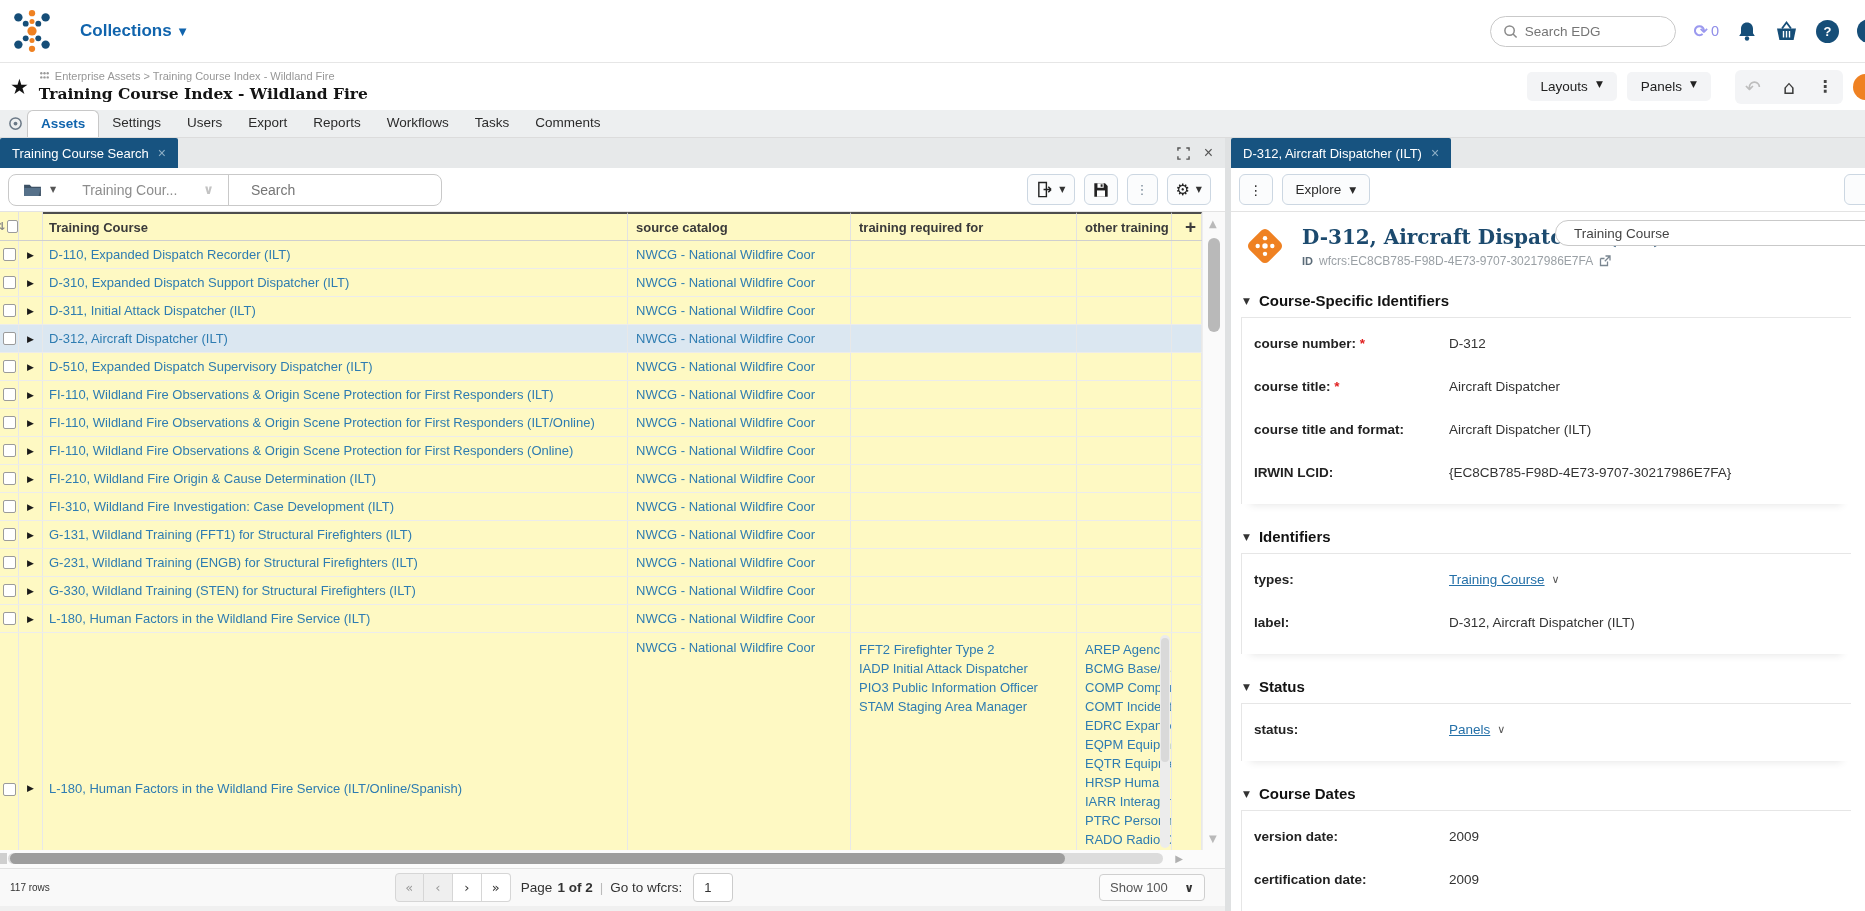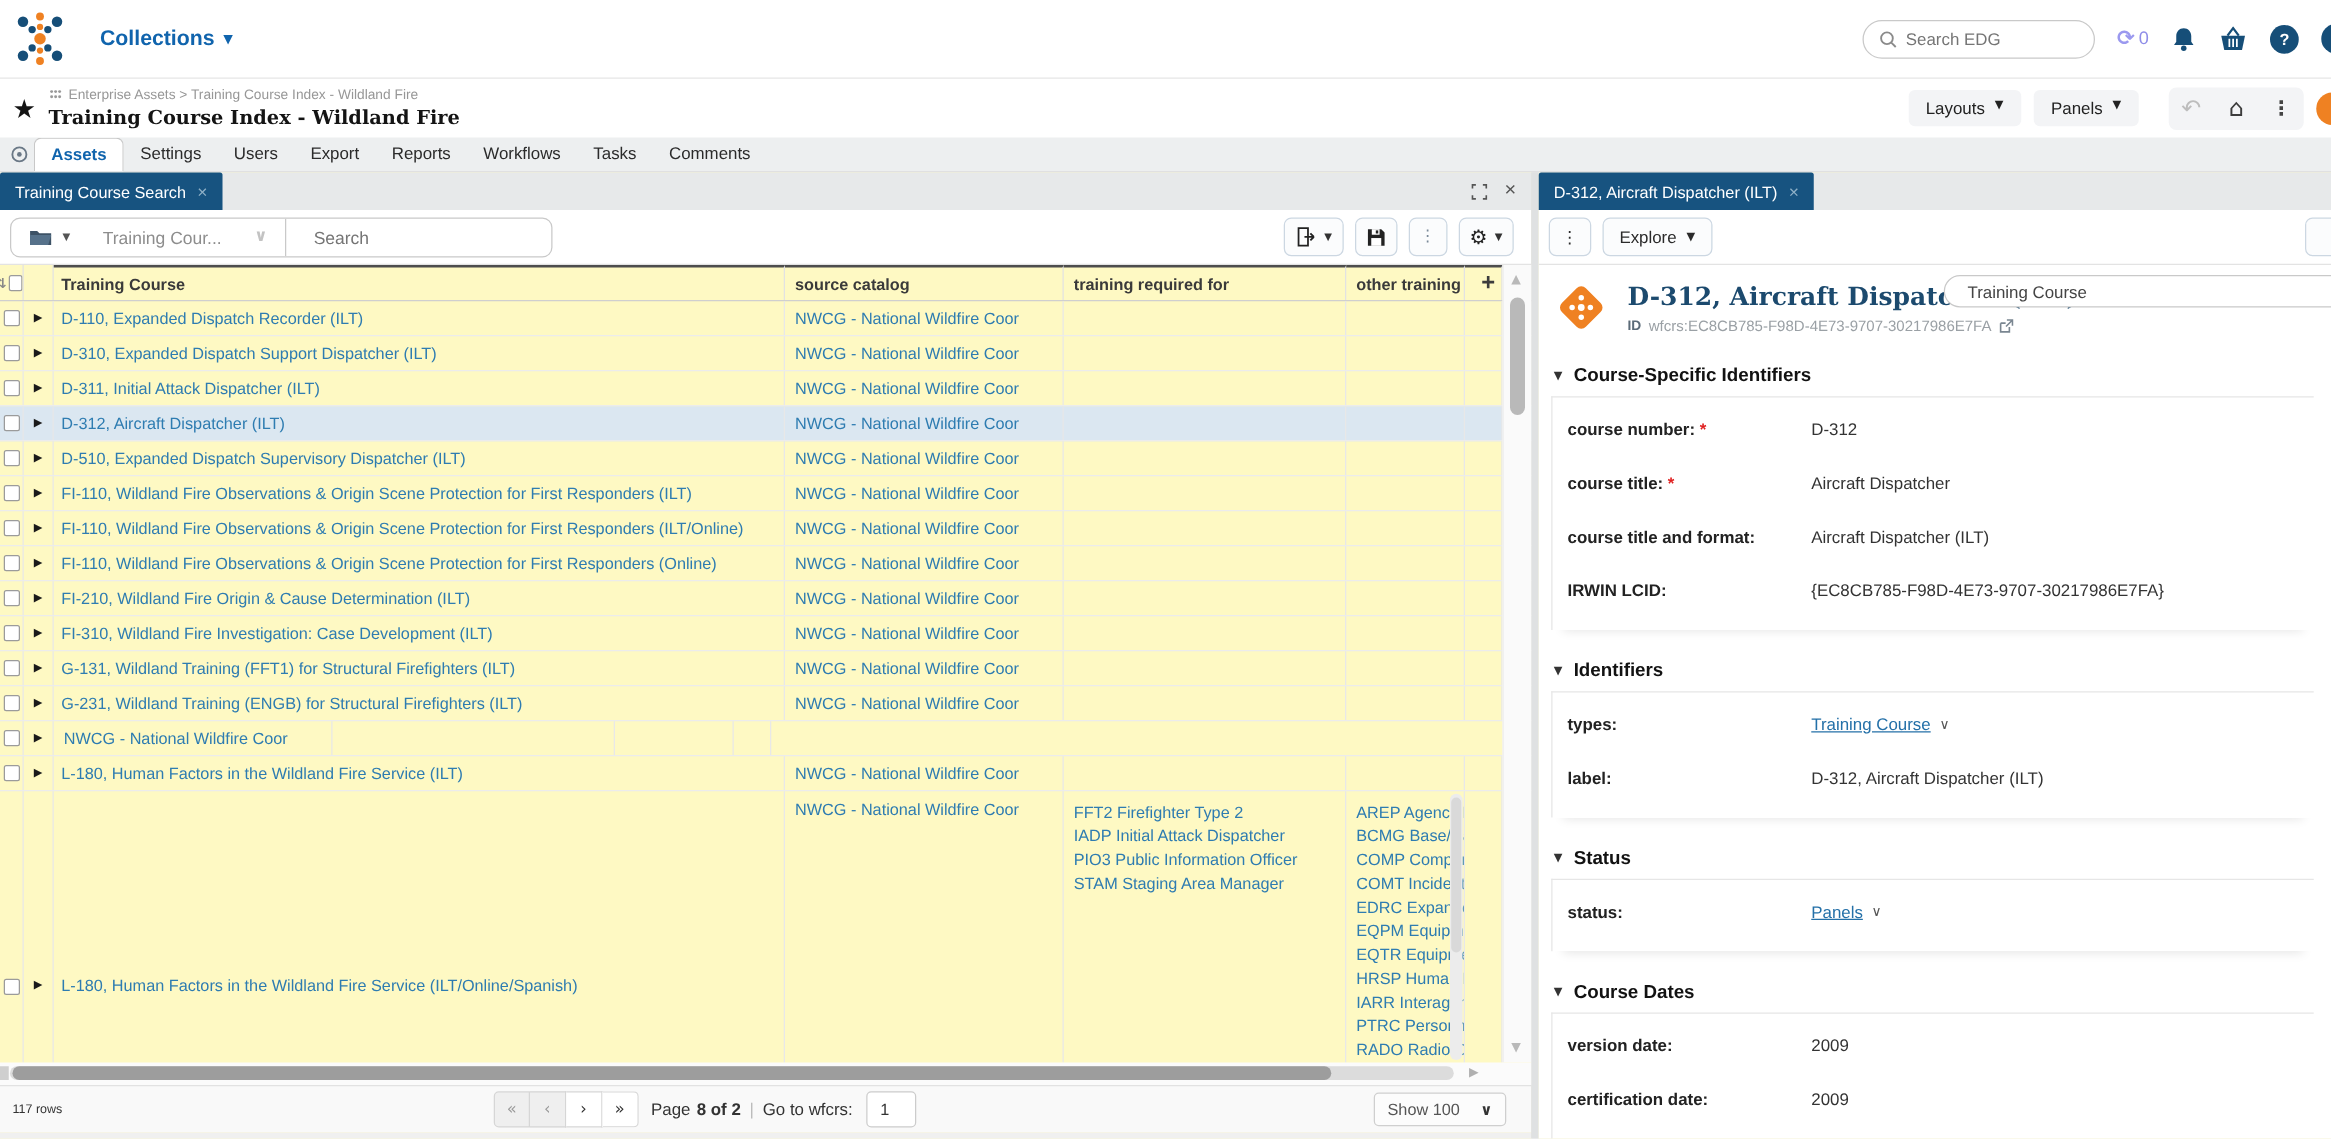--- a/index.html
+++ b/index.html
@@ -543,20 +543,23 @@
               <div class="td c-other"></div>
               <div class="td c-plus"></div>
             </div>
             <div class="trow">
               <div class="td c-check" style="justify-content: center;">
                 <span class="checkbox"></span>
               </div>
               <div class="td c-arrow" style="justify-content: center;">
                 <span class="expander glyph">▶</span>
               </div>
+              <div class="td c-label">
+                <a class="cell-link">G-330, Wildland Training (STEN) for Structural Firefighters (ILT)</a>
+              </div>
               <div class="td c-source">
                 <a class="cell-link">NWCG - National Wildfire Coor</a>
               </div>
               <div class="td c-req"></div>
               <div class="td c-other"></div>
               <div class="td c-plus"></div>
             </div>
             <div class="trow">
               <div class="td c-check" style="justify-content: center;">
                 <span class="checkbox"></span>
@@ -636,21 +639,21 @@
       <div class="pane-footer">
         <span class="rowcount">117 rows</span>
         <div class="pager">
           <span class="pgbtn disabled glyph">«</span>
           <span class="pgbtn disabled glyph">‹</span>
           <span class="pgbtn glyph">›</span>
           <span class="pgbtn glyph">»</span>
         </div>
         <div class="pageinfo">
           <span>Page</span>
-          <b>8 of 2</b>
+          <b>1 of 2</b>
           <span class="sep">|</span>
           <span>Go to wfcrs:</span>
           <input class="goto-input" value="1" style="">
         </div>
         <div class="show-select">
           <span>Show 100</span>
           <span class="chev glyph">∨</span>
         </div>
       </div>
       <div class="bottom-strip"></div>

